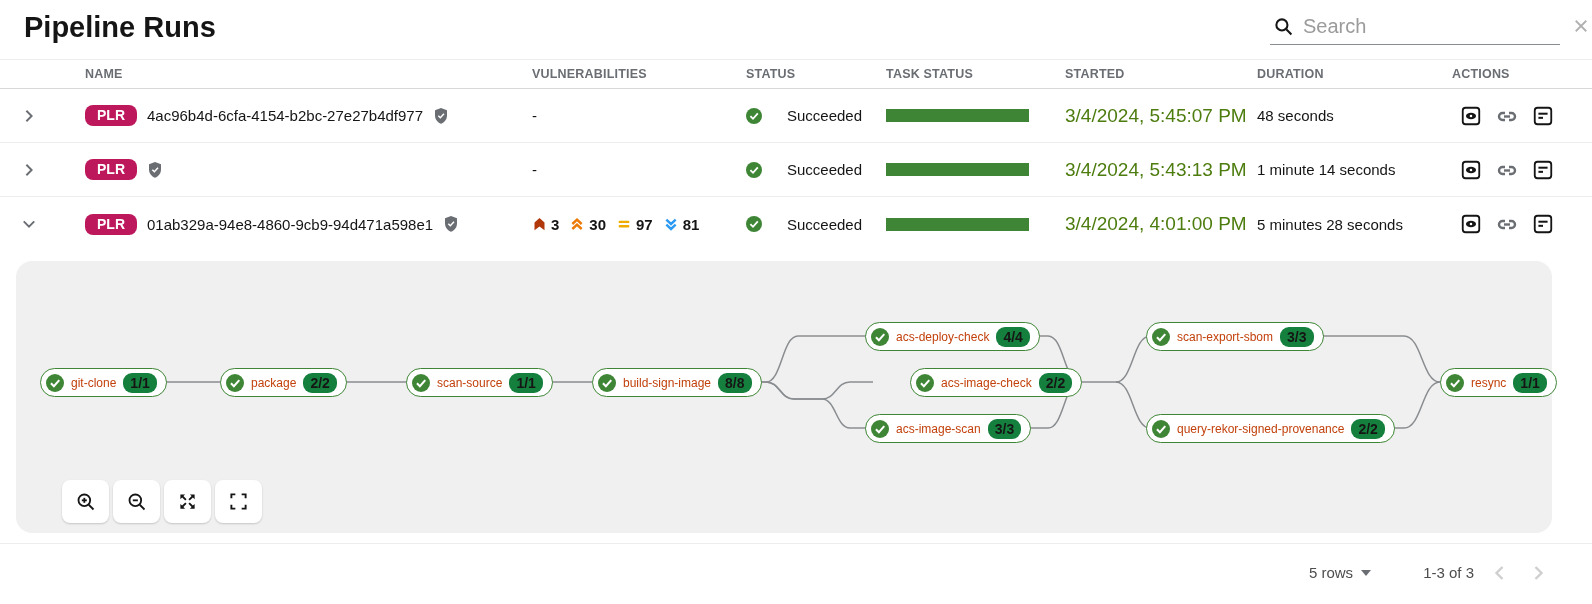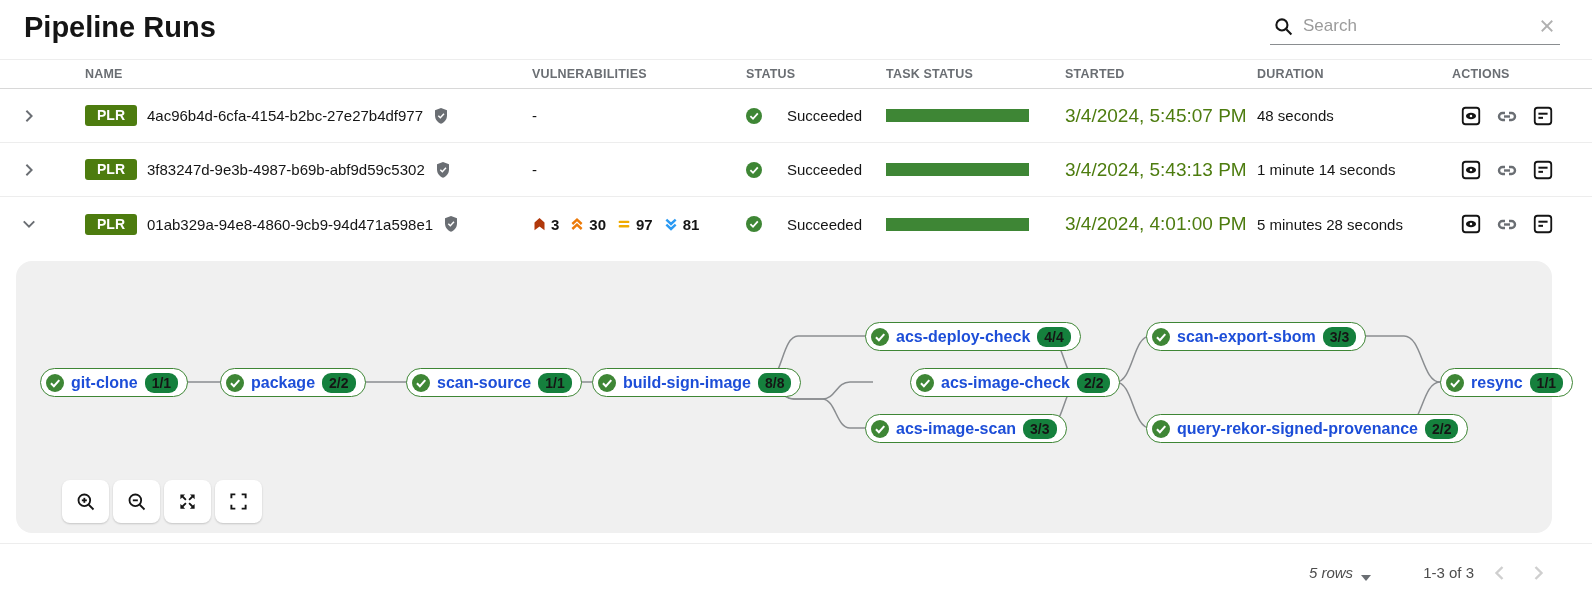--- a/index.html
+++ b/index.html
@@ -3,56 +3,56 @@
 <meta charset="utf-8">
 <style>
   * { margin:0; padding:0; box-sizing:border-box; }
   html,body { width:1592px; height:604px; background:#fff; font-family:"Liberation Sans", sans-serif; color:#151515; overflow:hidden; }
 
   
   .topbar { position:relative; height:59px; }
   .page-title { position:absolute; left:24px; top:11px; font-size:29px; font-weight:bold; color:#151515; }
   .search-box { position:absolute; right:32px; top:8px; width:290px; height:37px; display:flex; align-items:center; border-bottom:1px solid #8a8d90; }
   .search-box svg.mag { flex:0 0 auto; margin:0 10px 0 4px; }
-  .search-input { flex:1; border:none; outline:none; background:transparent; font-size:17px; color:#151515; font-family:"Liberation Sans", sans-serif; }
+  .search-input { flex:1; border:none; outline:none; background:transparent; font-size:20px; color:#151515; font-family:"Liberation Sans", sans-serif; }
   .search-input::placeholder { color:#9b9b9b; }
   .clear-btn { background:none; border:none; cursor:pointer; padding:4px; display:flex; }
 
   
   .grid-row { display:grid; grid-template-columns:85px 447px 214px 140px 179px 192px 195px 1fr; align-items:center; }
   .thead { height:30px; border-top:1px solid #ededed; border-bottom:1px solid #d8d8d8; }
   .th { font-size:12.5px; font-weight:bold; color:#6a6e73; letter-spacing:.2px; }
   .trow { height:54px; border-bottom:1px solid #ededed; }
   .trow.expanded { border-bottom:none; }
   .expander { display:flex; justify-content:flex-start; padding-left:22px; background:none; border:none; cursor:pointer; }
   .name-cell { display:flex; align-items:center; gap:10px; }
-  .plr-badge { background:#4d7c0f; color:#fff; font-size:14px; font-weight:bold; border-radius:3px; padding:3px 12px 4px; line-height:1; }
+  .plr-badge { background:#be185d; color:#fff; font-size:14px; font-weight:bold; border-radius:8px; padding:3px 12px 4px; line-height:1; }
   .run-name { font-size:15px; color:#151515; }
   .vuln-cell { display:flex; align-items:center; gap:10px; font-size:15px; }
   .vuln-item { display:flex; align-items:center; gap:4px; font-weight:bold; }
   .vuln-dash { font-size:15px; }
   .status-cell { display:flex; align-items:center; gap:25px; font-size:15px; }
   .task-bar { width:143px; height:13px; background:#3e8635; }
   .started-cell { font-size:19px; color:#4d7c0f; }
   .duration-cell { font-size:15px; color:#151515; }
   .actions-cell { display:flex; align-items:center; gap:9px; padding-left:6px; }
   .action-btn { background:none; border:none; cursor:pointer; padding:2px; display:flex; }
 
   
   .graph-panel { position:relative; margin:10px 16px 0; width:1536px; height:272px; background:#f0f0f0; border-radius:16px; }
   .edges { position:absolute; left:0; top:0; }
   .node { position:absolute; display:flex; align-items:center; gap:7px; height:29px; background:#fff; border:1.5px solid #3e8635; border-radius:15px; padding:0 9px 0 5px; cursor:pointer; }
-  .node-label { font-size:16px; color:#1d4ed8; white-space:nowrap;font-weight:bold; }
+  .node-label { font-size:12px; color:#c2410c; white-space:nowrap; }
   .node-count { background:#15803d; border-radius:9px; padding:2px 7px; font-size:14px; color:#151515; white-space:nowrap;font-weight:bold; }
   .graph-controls { position:absolute; left:46px; top:219px; display:flex; gap:4px; }
   .gc-btn { width:47px; height:43px; background:#fff; border:none; border-radius:8px; box-shadow:0 1px 2px rgba(0,0,0,.18); display:flex; align-items:center; justify-content:center; cursor:pointer; }
 
   
   .footer { margin-top:10px; border-top:1px solid #ededed; height:58px; display:flex; align-items:center; justify-content:flex-end; padding-right:42px; gap:0; }
-  .rows-select { display:flex; align-items:flex-end; gap:8px; font-size:15px; color:#4d4d4d; background:none; border:none; cursor:pointer; font-family:"Liberation Sans", sans-serif;font-style:italic; }
+  .rows-select { display:flex; align-items:center; gap:8px; font-size:15px; color:#4d4d4d; background:none; border:none; cursor:pointer; font-family:"Liberation Sans", sans-serif; }
   .caret-down { width:0; height:0; border-left:5px solid transparent; border-right:5px solid transparent; border-top:6px solid #6a6e73; display:inline-block; }
   .range-label { font-size:15px; color:#4d4d4d; margin-left:52px; }
   .pg-btn { background:none; border:none; cursor:default; padding:4px; margin-left:14px; display:flex; }
   .pg-btn:first-of-type { margin-left:40px; }
 </style>
 </head>
 <body>
 
 <div class="topbar">
   <div class="page-title">Pipeline Runs</div>
@@ -137,21 +137,20 @@
 </div>
 
 <div class="grid-row trow">
   <button class="expander">
     <svg width="14" height="14" viewBox="0 0 16 16" fill="none" stroke="#6a6e73" stroke-width="2.2">
         <polyline points="5,2 11,8 5,14"></polyline>
       </svg>
   </button>
   <div class="name-cell">
     <span class="plr-badge">PLR</span>
-    <span class="run-name">3f83247d-9e3b-4987-b69b-abf9d59c5302</span>
     <svg width="16" height="18" viewBox="0 0 24 26">
         <path fill="#6a6e73" d="M12 1 L3 4.5 V12 c0 6.2 3.8 10.8 9 12.8 5.2-2 9-6.6 9-12.8 V4.5 Z"></path>
         <polyline points="8,12.5 11,15.5 16.5,9.5" fill="none" stroke="#fff" stroke-width="2.2"></polyline>
       </svg>
   </div>
   <div class="vuln-cell">
       <span class="vuln-dash">-</span>
     </div>
   <div class="status-cell">
     <svg width="16" height="16" viewBox="0 0 16 16">

